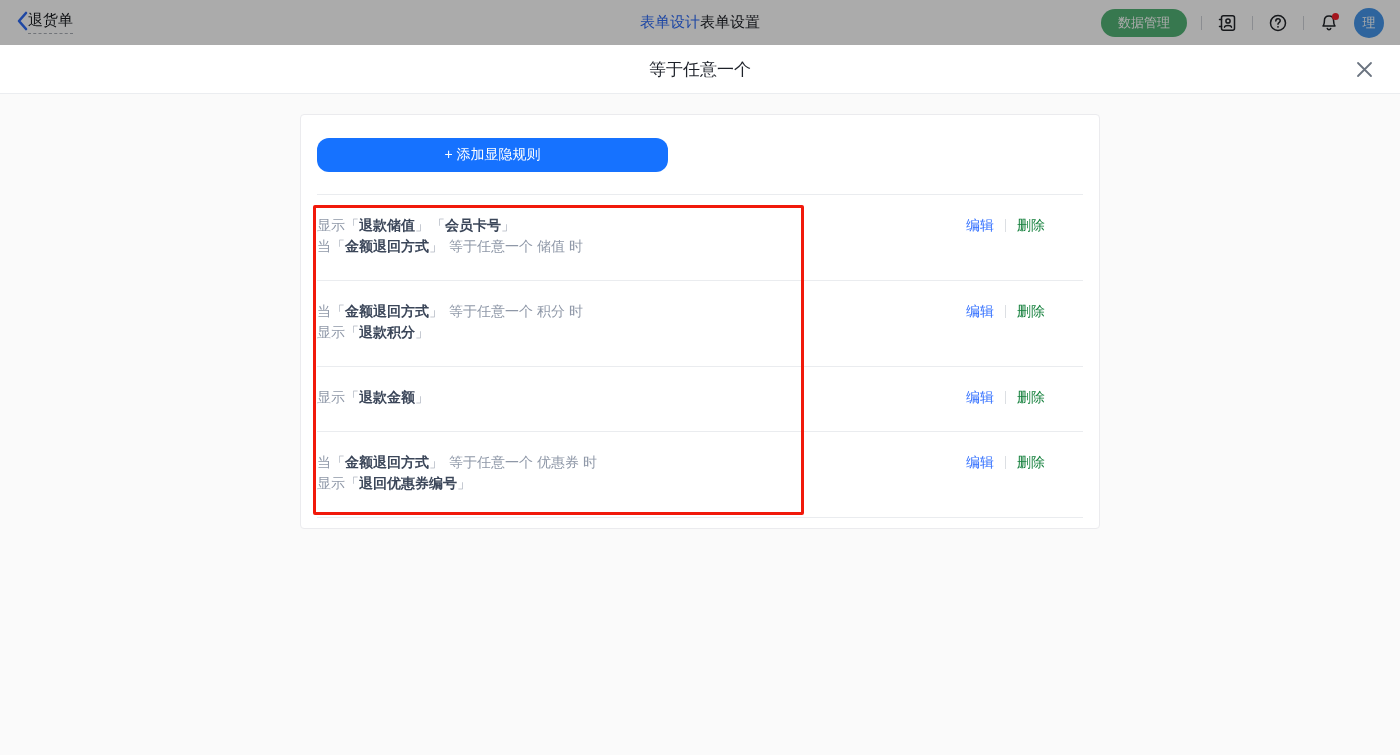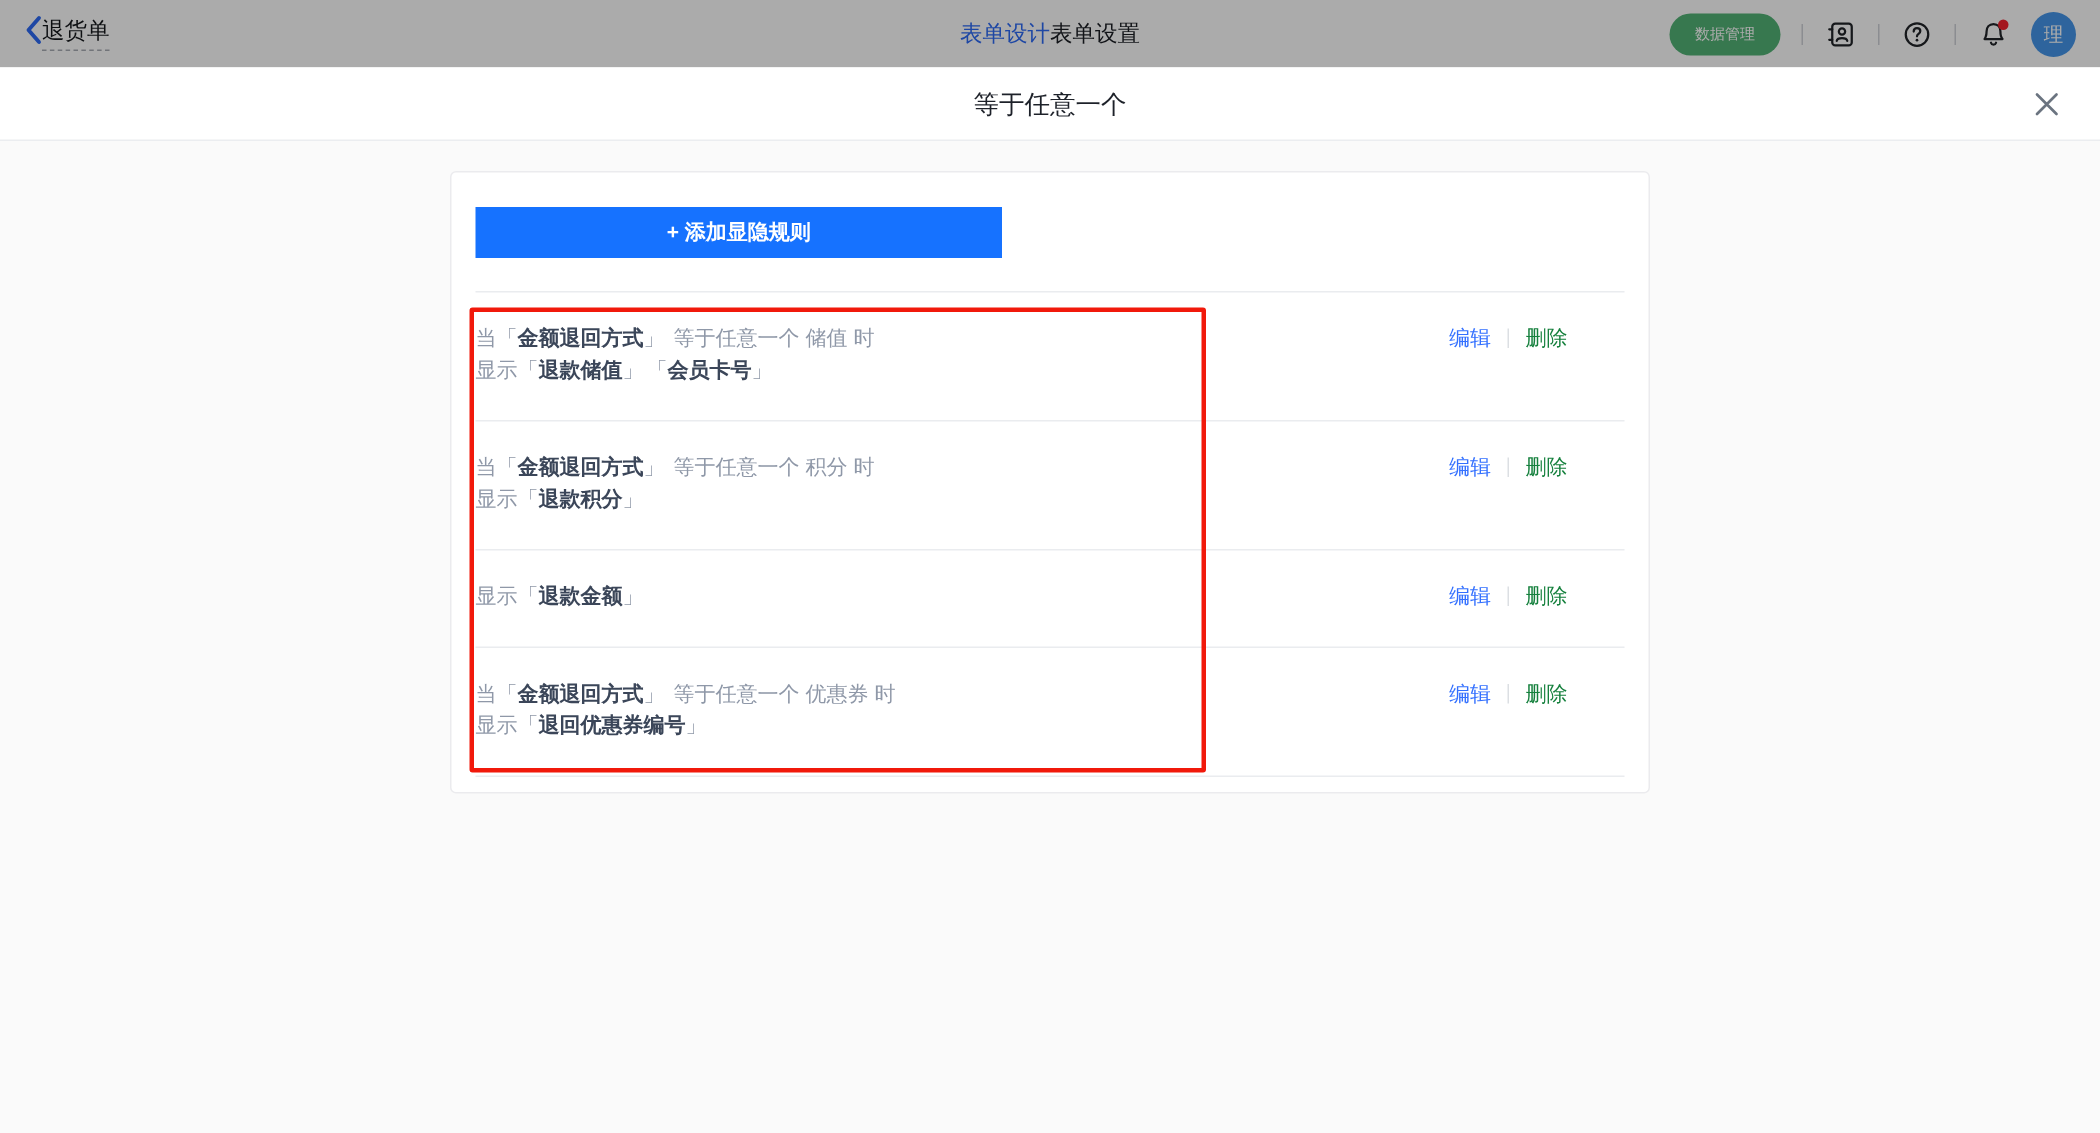--- a/index.html
+++ b/index.html
@@ -12,21 +12,21 @@
   .tb-left { display:flex; align-items:center; }
   .back-btn { display:flex; align-items:center; cursor:pointer; }
   .form-title { font-size:15px; font-weight:500; color:#15181c;
     padding-bottom:3px; border-bottom:1px dashed #a9adb5; cursor:text; }
   .tb-tabs { position:absolute; left:50%; transform:translateX(-50%);
     display:flex; height:45px; align-items:center; }
   .tb-tab { font-size:15px; color:#1b1e24; cursor:pointer; }
   .tb-tab.active { color:#2e6bf5; font-weight:500; }
   .tb-right { margin-left:auto; display:flex; align-items:center; gap:14px; }
   .data-manage { height:28px; padding:0 17px; border-radius:14px; border:none;
-    background:#53b376; color:#fff; font-size:10px; display:flex; align-items:center;
+    background:#53b376; color:#fff; font-size:13px; display:flex; align-items:center;
     cursor:pointer; font-family:inherit; }
   .vdiv { width:1px; height:14px; background:#cfd2d8; }
   .tb-icon { width:22px; height:22px; display:flex; align-items:center;
     justify-content:center; cursor:pointer; position:relative; }
   .bell-dot { position:absolute; top:1px; right:1px; width:7px; height:7px;
     border-radius:50%; background:#f5222d; }
   .avatar { width:30px; height:30px; border-radius:50%; background:#4596ea;
     color:#fff; font-size:13px; display:flex; align-items:center; justify-content:center;
     cursor:pointer; }
 
@@ -42,22 +42,22 @@
   .modal-title { font-size:17px; font-weight:500; color:#1d2129; }
   .modal-close { position:absolute; right:25px; top:50%; transform:translateY(-50%);
     width:22px; height:22px; display:flex; align-items:center; justify-content:center;
     cursor:pointer; }
 
   .modal-body { padding-top:20px; }
   .card { position:relative; width:800px; margin:0 auto; background:#fff;
     border:1px solid #ebebee; border-radius:4px; padding:23px 16px 0 16px; height:415px; }
 
   .add-rule-btn { display:block; width:351px; height:34px; background:#1672ff;
-    color:#fff; border:none; border-radius:0; font-size:14px; cursor:pointer;
-    font-family:inherit;font-weight:bold; }
+    color:#fff; border:none; border-radius:12px; font-size:14px; cursor:pointer;
+    font-family:inherit; }
   .btn-divider { margin-top:22px; border-top:1px solid #eaecef; }
 
   .rule-row { position:relative; padding:20px 0 23px 0; border-bottom:1px solid #eaecef; }
   .rule-row:last-child { border-bottom:none; }
   .rule-line { font-size:14px; line-height:21px; color:#8f98a8; }
   .rule-line .fname { color:#3b4659; font-weight:700; }
   .rule-line .op { margin:0 4px 0 6px; }
   .rule-line .val { margin-right:4px; }
   .rule-line .tgt-group { margin-right:2px; }
 
@@ -136,25 +136,25 @@
   </div>
 
   <div class="modal-body">
     <div class="card">
 
       <button class="add-rule-btn">+ 添加显隐规则</button>
       <div class="btn-divider"></div>
 
       <div class="rule-row">
         <div class="rule-line">
+          <span>显示</span><span class="tgt-group"><span>「</span><span class="fname">退款储值</span><span>」</span></span><span class="tgt-group"><span>「</span><span class="fname">会员卡号</span><span>」</span></span>
+        </div>
+        <div class="rule-line">
           <span>当</span><span>「</span><span class="fname">金额退回方式</span><span>」</span><span class="op">等于任意一个</span><span class="val">储值</span><span>时</span>
         </div>
-        <div class="rule-line">
-          <span>显示</span><span class="tgt-group"><span>「</span><span class="fname">退款储值</span><span>」</span></span><span class="tgt-group"><span>「</span><span class="fname">会员卡号</span><span>」</span></span>
-        </div>
         <div class="rule-actions">
           <span class="link-edit">编辑</span>
           <span class="act-div"></span>
           <span class="link-delete">删除</span>
         </div>
       </div>
 
       <div class="rule-row">
         <div class="rule-line">
           <span>当</span><span>「</span><span class="fname">金额退回方式</span><span>」</span><span class="op">等于任意一个</span><span class="val">积分</span><span>时</span>

